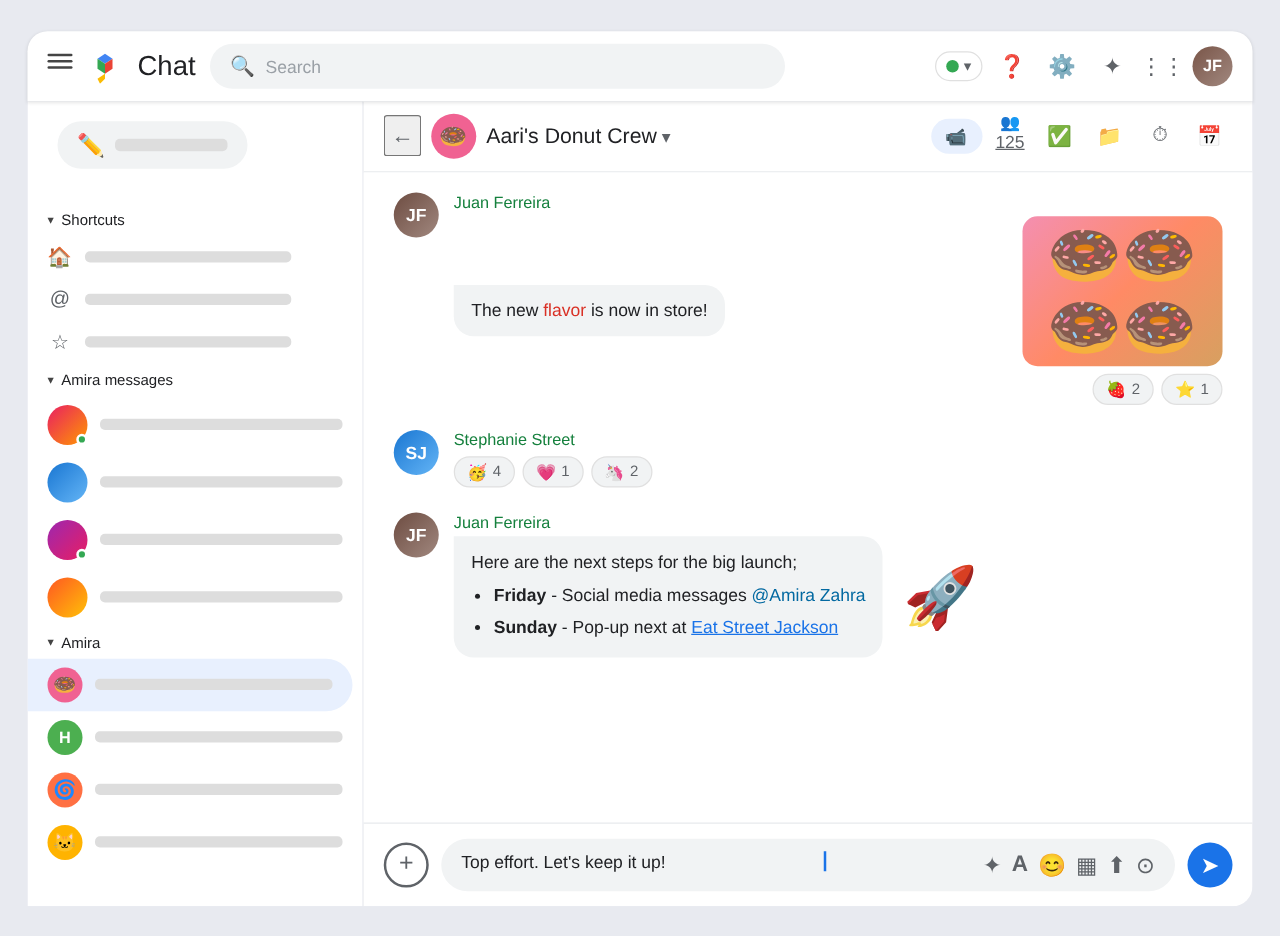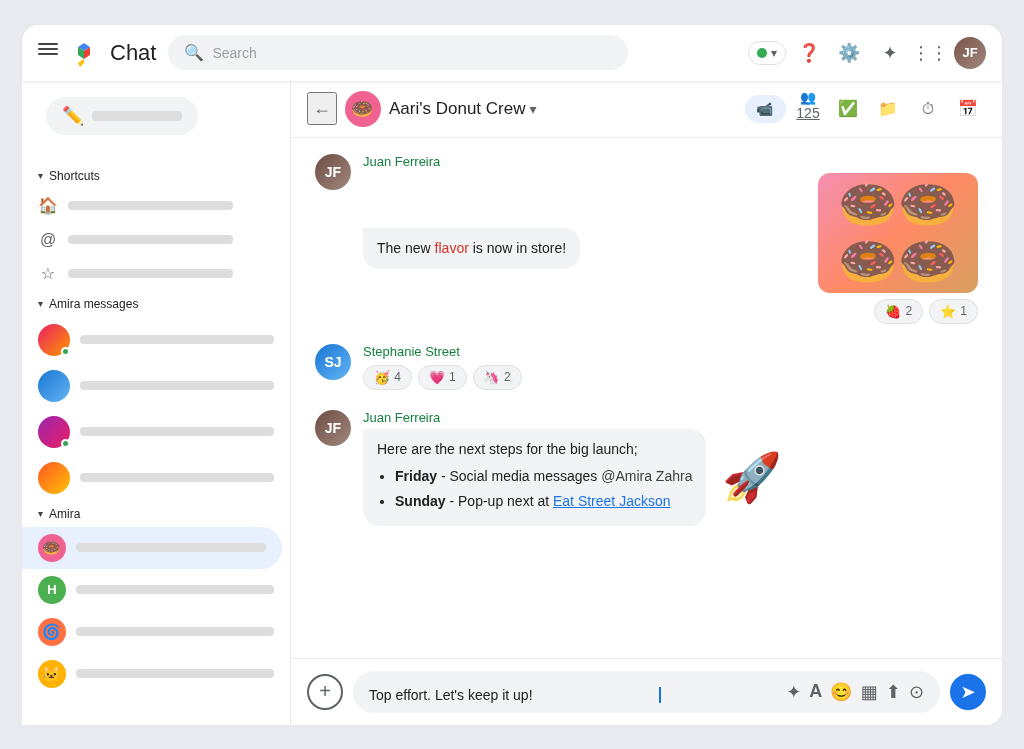--- a/index.html
+++ b/index.html
@@ -335,21 +335,21 @@
       justify-content: flex-end;
     }
 
     
     .msg-list {
       list-style: disc;
       padding-left: 18px;
       margin-top: 6px;
     }
     .msg-list li { margin-bottom: 4px; }
-    .mention { color: #404040; }
+    .mention { color: #0369a1; }
     .link-text { color: #1a73e8; text-decoration: underline; cursor: pointer; }
 
     
     .rocket-emoji {
       font-size: 48px;
       margin-left: 8px;
       align-self: center;
     }
 
     
@@ -376,21 +376,21 @@
     }
 
     .input-box {
       flex: 1;
       background: #f1f3f4;
       border-radius: 24px;
       padding: 10px 16px;
       font-size: 14px;
       color: #202124;
       display: flex;
-      align-items: flex-end;
+      align-items: flex-start;
       justify-content: space-between;
     }
 
     .input-text { color: #202124; font-size: 14px; }
     .input-cursor {
       display: inline-block;
       width: 2px;
       height: 16px;
       background: #1a73e8;
       margin-left: 1px;

